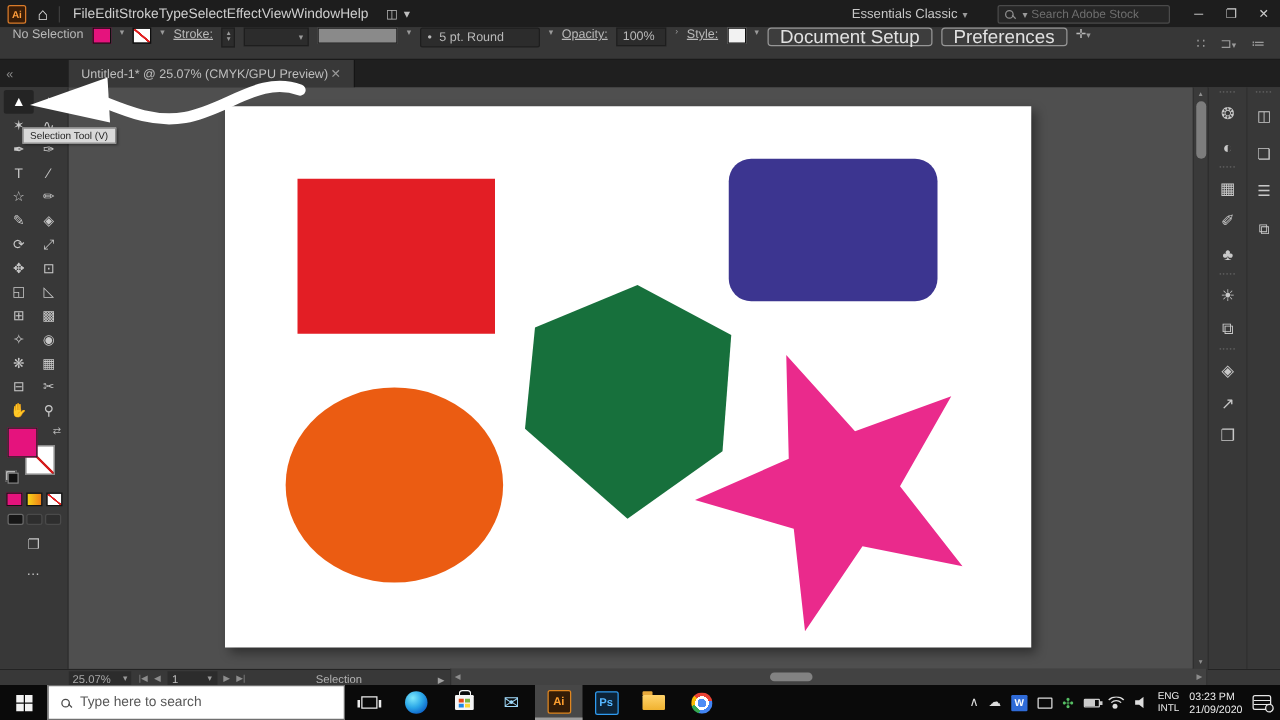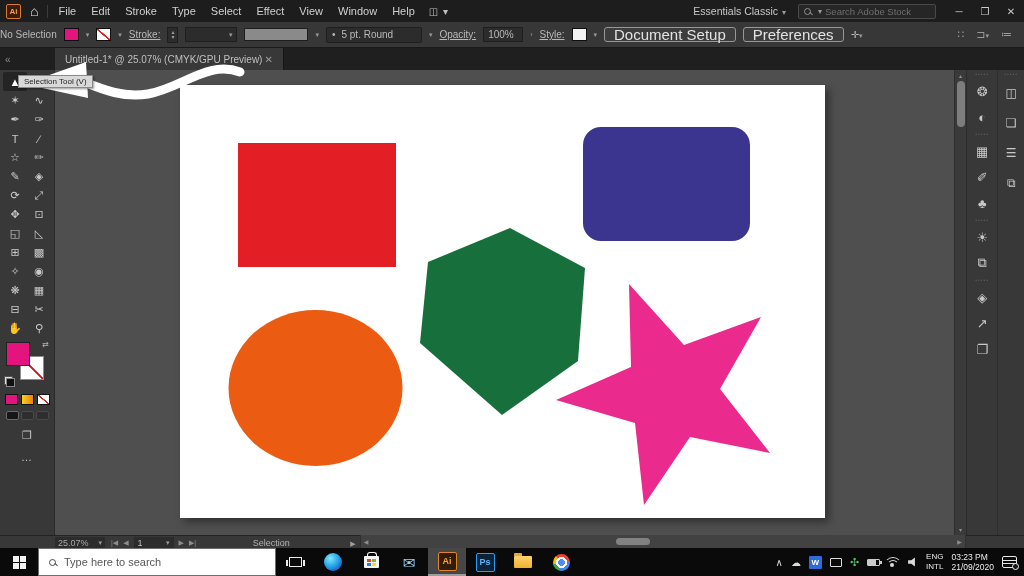--- a/index.html
+++ b/index.html
@@ -4,35 +4,35 @@
 <style>
   *{box-sizing:border-box;margin:0;padding:0}
   html,body{width:1024px;height:576px;overflow:hidden}
   body{font-family:"Liberation Sans","DejaVu Sans",sans-serif;background:#4f4f4f;position:relative;font-size:11px;color:#c9c9c9}
 
   
   .titlebar{height:22px;background:#1d1d1d;display:flex;align-items:center;padding-left:6px}
   .ai-badge{width:15px;height:15px;background:#3a1d07;border:1px solid #d97b2a;color:#ff9d3c;font-weight:bold;font-size:8px;display:flex;align-items:center;justify-content:center;border-radius:2px}
   .home{font-size:14px;color:#e3e3e3;margin:0 9px 0 9px}
   .tdiv{width:1px;height:13px;background:#3c3c3c;margin-right:10px}
-  .menus{display:flex;gap:15px}
+  .menus{display:flex;gap:0}
   .menu{color:#cfcfcf;font-size:11px;cursor:default}
   .arr-docs{margin-left:14px;color:#bfbfbf;font-size:10px;letter-spacing:1px}
   .spacer{flex:1}
-  .workspace{font-size:10.5px;color:#c8c8c8;margin-right:12px}
+  .workspace{font-size:10.5px;color:#c8c8c8;margin-right:24px}
   .chev{font-size:8px;color:#9a9a9a;margin-left:4px}
   .stock-search{width:138px;height:15px;background:#262626;border:1px solid #4a4a4a;border-radius:2px;display:flex;align-items:center;gap:3px;padding:0 5px;margin-right:10px}
   .mag{width:7px;height:7px;border:1.4px solid #8f8f8f;border-radius:50%;position:relative;flex:none}
   .mag::after{content:'';position:absolute;width:4px;height:1.4px;background:#8f8f8f;transform:rotate(45deg);right:-3px;bottom:-1px}
   .stock-search .ph{color:#6f6f6f;font-size:9.5px;white-space:nowrap;overflow:hidden}
   .winctl{display:flex;height:22px}
   .winbtn{width:26px;height:22px;display:flex;align-items:center;justify-content:center;color:#cccccc;font-size:10px}
 
   
-  .controlbar{height:26px;background:#373737;border-bottom:1px solid #1a1a1a;display:flex;align-items:center;gap:7px;font-size:10px;color:#b9b9b9}
+  .controlbar{height:26px;background:#373737;border-bottom:1px solid #1a1a1a;display:flex;gap:7px;padding-left:10px;font-size:10px;color:#b9b9b9}
   .cb-lbl{white-space:nowrap}
   .cb-link{text-decoration:underline;white-space:nowrap}
   .swatch{width:15px;height:13px;border:1px solid #0e0e0e;flex:none}
   .none-sw{background:linear-gradient(to top right,#ffffff 44%,#e02020 46%,#e02020 54%,#ffffff 56%)}
   .ddchev{font-size:7px;color:#9a9a9a}
   .stepper{display:flex;flex-direction:column;width:11px;height:16px;background:#2c2c2c;border:1px solid #1e1e1e;align-items:center;justify-content:center;line-height:5px;font-size:6px;color:#9a9a9a}
   .dd{height:15px;background:#2c2c2c;border:1px solid #1e1e1e;display:flex;align-items:center;justify-content:space-between;padding:0 4px}
   .dd-stroke{width:52px}
   .profile{width:64px;height:13px;background:#8a8a8a;border:1px solid #1e1e1e}
   .brush-dd{width:96px;height:16px;background:#2c2c2c;border:1px solid #1e1e1e;display:flex;align-items:center;gap:6px;padding:0 5px;border-radius:2px}
@@ -133,21 +133,21 @@
   .wifi-icon::before{content:'';position:absolute;left:-3px;top:-3px;width:10px;height:10px;border:1.6px solid transparent;border-top-color:#ddd;border-radius:50%}
   .wifi-icon::after{content:'';position:absolute;left:-6px;top:-6px;width:16px;height:16px;border:1.6px solid transparent;border-top-color:#ddd;border-radius:50%}
   .spk-icon{width:10px;height:10px;background:#ddd;clip-path:polygon(0 32%,32% 32%,68% 4%,68% 96%,32% 68%,0 68%)}
   .two-line{font-size:8px;line-height:1.2;text-align:left;color:#eaeaea}
   .clock{font-size:8.5px;line-height:1.2;text-align:left;color:#eaeaea}
   .notif-icon{width:15px;height:12px;border:1px solid #e6e6e6;border-radius:2px;position:relative;background:linear-gradient(transparent 3px,#e6e6e6 3px 4px,transparent 4px 6px,#e6e6e6 6px 7px,transparent 7px)}
   .notif-badge{position:absolute;right:-3px;bottom:-3px;width:7px;height:7px;border-radius:50%;background:#141414;border:1px solid #ededed}
 
   
   .anno-arrow{position:absolute;left:0;top:48px;width:260px;height:72px;z-index:40;pointer-events:none}
-  .tooltip{position:absolute;left:18px;top:75px;z-index:41;background:#d9d9d9;border:1px solid #8a8a8a;color:#1e1e1e;font-size:8px;padding:1px 5px;white-space:nowrap;box-shadow:1px 1px 2px rgba(0,0,0,.4)}
+  .tooltip{position:absolute;left:18px;top:102px;z-index:41;background:#d9d9d9;border:1px solid #8a8a8a;color:#1e1e1e;font-size:8px;padding:1px 5px;white-space:nowrap;box-shadow:1px 1px 2px rgba(0,0,0,.4)}
 </style>
 </head>
 <body>
 
 <div class="titlebar">
   <div class="ai-badge">Ai</div>
   <div class="home">⌂</div>
   <div class="tdiv"></div>
   <div class="menus">
     <span class="menu">File</span>

